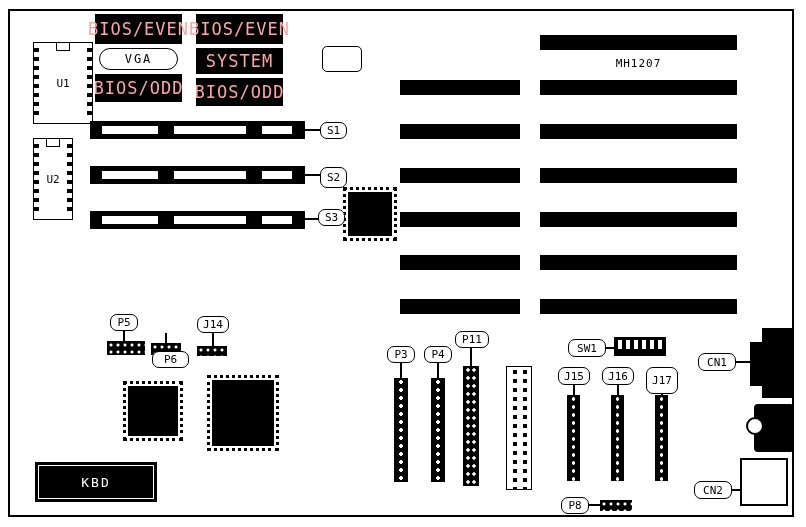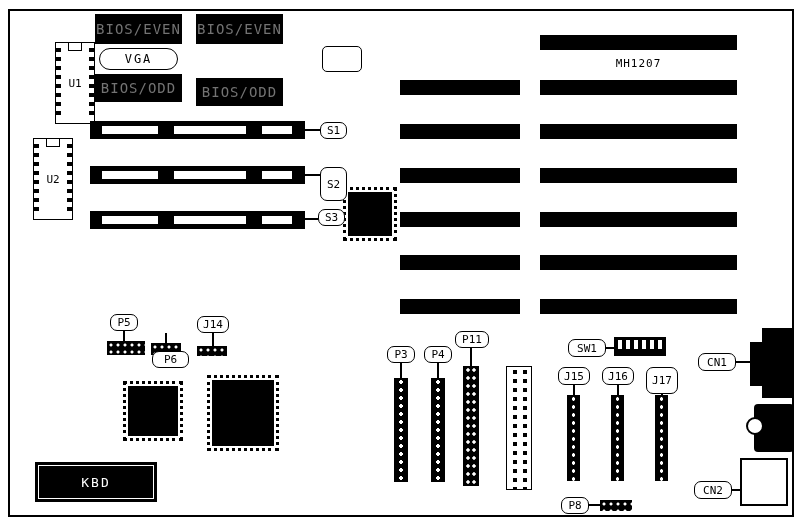--- a/index.html
+++ b/index.html
@@ -4,21 +4,21 @@
 <style>
   html,body{margin:0;padding:0;background:#fff;}
   .canvas{position:relative;width:806px;height:527px;background:#fff;overflow:hidden;
           font-family:"DejaVu Sans Mono",monospace;color:#000;}
   .abs{position:absolute;box-sizing:border-box;}
   .frame{border:2px solid #000;}
   
   .tag{border:1.5px solid #000;border-radius:7px;background:#fff;font-size:11px;
        display:flex;align-items:center;justify-content:center;z-index:4;}
   
-  .bchip{background:#000;color:#737373;font-size:14px;letter-spacing:1px;
+  .bchip{background:#000;color:#fca5a5;font-size:17px;letter-spacing:1px;
          display:flex;align-items:center;justify-content:center;}
   .wchip{background:#fff;border:1.5px solid #000;color:#000;font-size:12px;letter-spacing:2px;
          display:flex;align-items:center;justify-content:center;}
   .bar{background:#000;}
   .seg{position:absolute;top:5px;height:8px;background:#fff;}
   .osc{background:#fff;border:1.5px solid #000;border-radius:5px;}
   .dipchip{background-color:#fff;border:1.5px solid #000;display:flex;align-items:center;justify-content:center;
            font-size:11px;
            background-image:repeating-linear-gradient(180deg,#000 0 4px,rgba(0,0,0,0) 4px 9px),
                             repeating-linear-gradient(180deg,#000 0 4px,rgba(0,0,0,0) 4px 9px);
@@ -52,33 +52,34 @@
   .wport{background:#fff;border:2px solid #000;}
   .circ{border-radius:50%;background:#fff;border:2px solid #000;}
 </style>
 </head>
 <body>
 
 <div class="canvas">
 
   <div class="abs frame" style="left:8px;top:9px;width:786px;height:508px;"></div>
 
-  <div class="abs dipchip" style="left:33px;top:42px;width:40px;height:82px;margin-left:22px;">
+  <div class="abs dipchip" style="left:33px;top:42px;width:60px;height:82px;">
     <div class="notch"></div>
     <span>U1</span>
   </div>
   <div class="abs dipchip" style="left:33px;top:138px;width:40px;height:82px;justify-content:center;">
     <div class="notch"></div>
     <span>U2</span>
   </div>
 
   <div class="abs bchip" style="left:95px;top:14px;width:87px;height:30px;">BIOS/EVEN</div>
   <div class="abs wchip" style="left:99px;top:48px;width:79px;height:22px;border-radius:11px;">VGA</div>
   <div class="abs bchip" style="left:95px;top:74px;width:87px;height:28px;">BIOS/ODD</div>
   <div class="abs bchip" style="left:196px;top:14px;width:87px;height:30px;">BIOS/EVEN</div>
+  <div class="abs bchip" style="left:196px;top:48px;width:87px;height:26px;">SYSTEM</div>
   <div class="abs bchip" style="left:196px;top:78px;width:87px;height:28px;">BIOS/ODD</div>
 
   <div class="abs osc" style="left:322px;top:46px;width:40px;height:26px;"></div>
 
   <div class="abs bar" style="left:540px;top:35px;width:197px;height:15px;"></div>
   <div class="abs txt" style="left:540px;top:57px;width:197px;">MH1207</div>
 
   <div class="abs bar" style="left:400px;top:80px;width:120px;height:15px;"></div>
   <div class="abs bar" style="left:540px;top:80px;width:197px;height:15px;"></div>
   <div class="abs bar" style="left:400px;top:124px;width:120px;height:15px;"></div>
@@ -104,21 +105,21 @@
   </div>
   <div class="abs bar" style="left:90px;top:211px;width:215px;height:18px;">
     <div class="seg" style="left:12px;width:56px;"></div>
     <div class="seg" style="left:84px;width:72px;"></div>
     <div class="seg" style="left:172px;width:30px;"></div>
   </div>
   <div class="abs ln" style="left:305px;top:129px;width:15px;height:2px;"></div>
   <div class="abs ln" style="left:305px;top:174px;width:15px;height:2px;"></div>
   <div class="abs ln" style="left:305px;top:218px;width:13px;height:2px;"></div>
   <div class="abs tag" style="left:320px;top:122px;width:27px;height:17px;">S1</div>
-  <div class="abs tag" style="left:320px;top:167px;width:27px;height:34px;">S2</div>
+  <div class="abs tag" style="left:320px;top:167px;width:27px;height:21px;">S2</div>
   <div class="abs tag" style="left:318px;top:209px;width:27px;height:17px;">S3</div>
 
   <div class="abs qfp" style="left:348px;top:192px;width:44px;height:44px;"></div>
 
   <div class="abs tag" style="left:110px;top:314px;width:28px;height:17px;">P5</div>
   <div class="abs tag" style="left:152px;top:303px;width:37px;height:17px;margin-top:48px;">P6</div>
   <div class="abs tag" style="left:197px;top:316px;width:32px;height:17px;">J14</div>
   <div class="abs ln" style="left:123px;top:331px;width:2px;height:10px;"></div>
   <div class="abs ln" style="left:165px;top:333px;width:2px;height:10px;"></div>
   <div class="abs ln" style="left:212px;top:333px;width:2px;height:13px;"></div>

